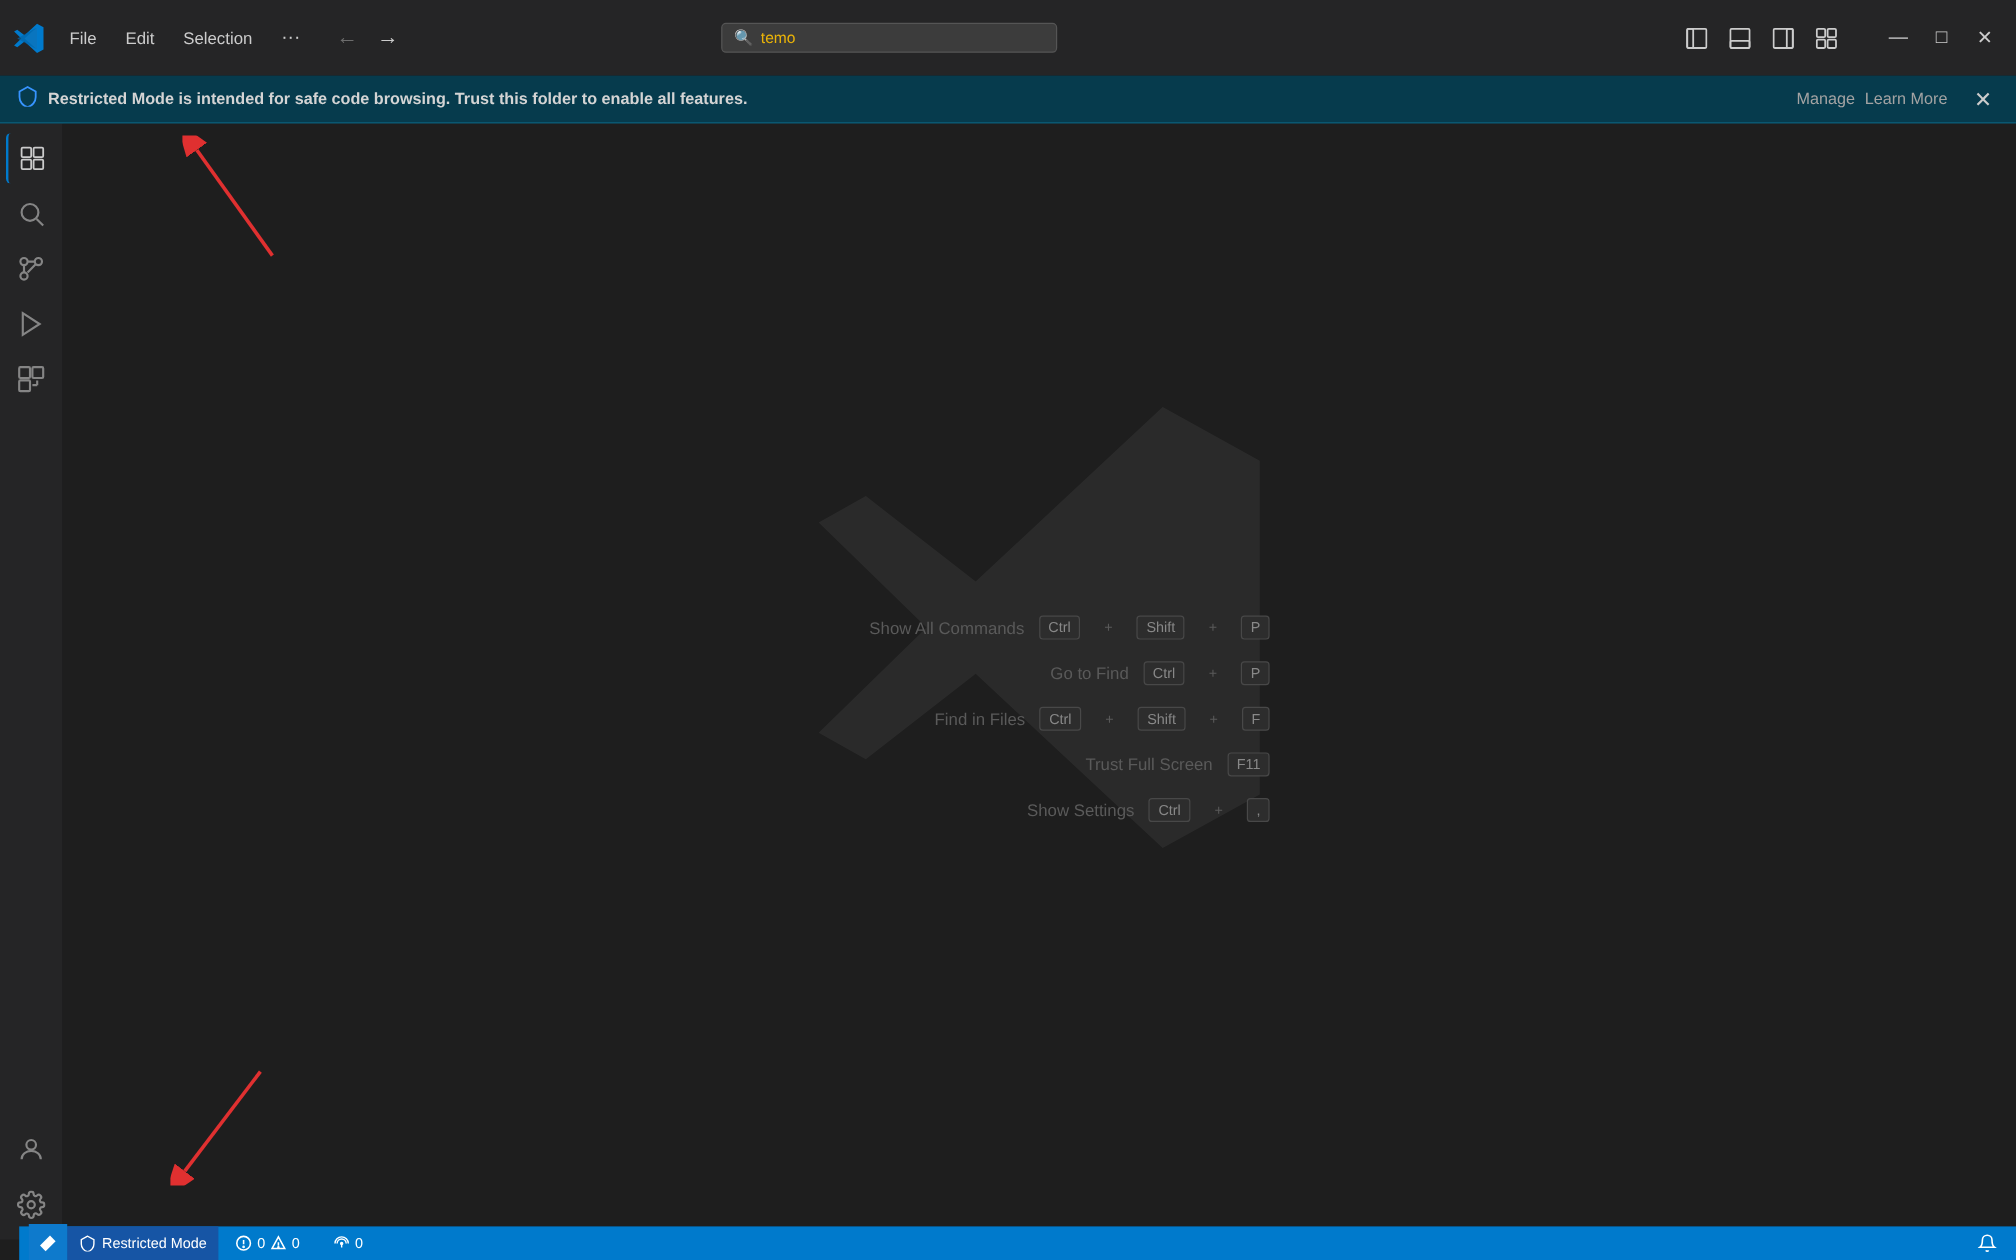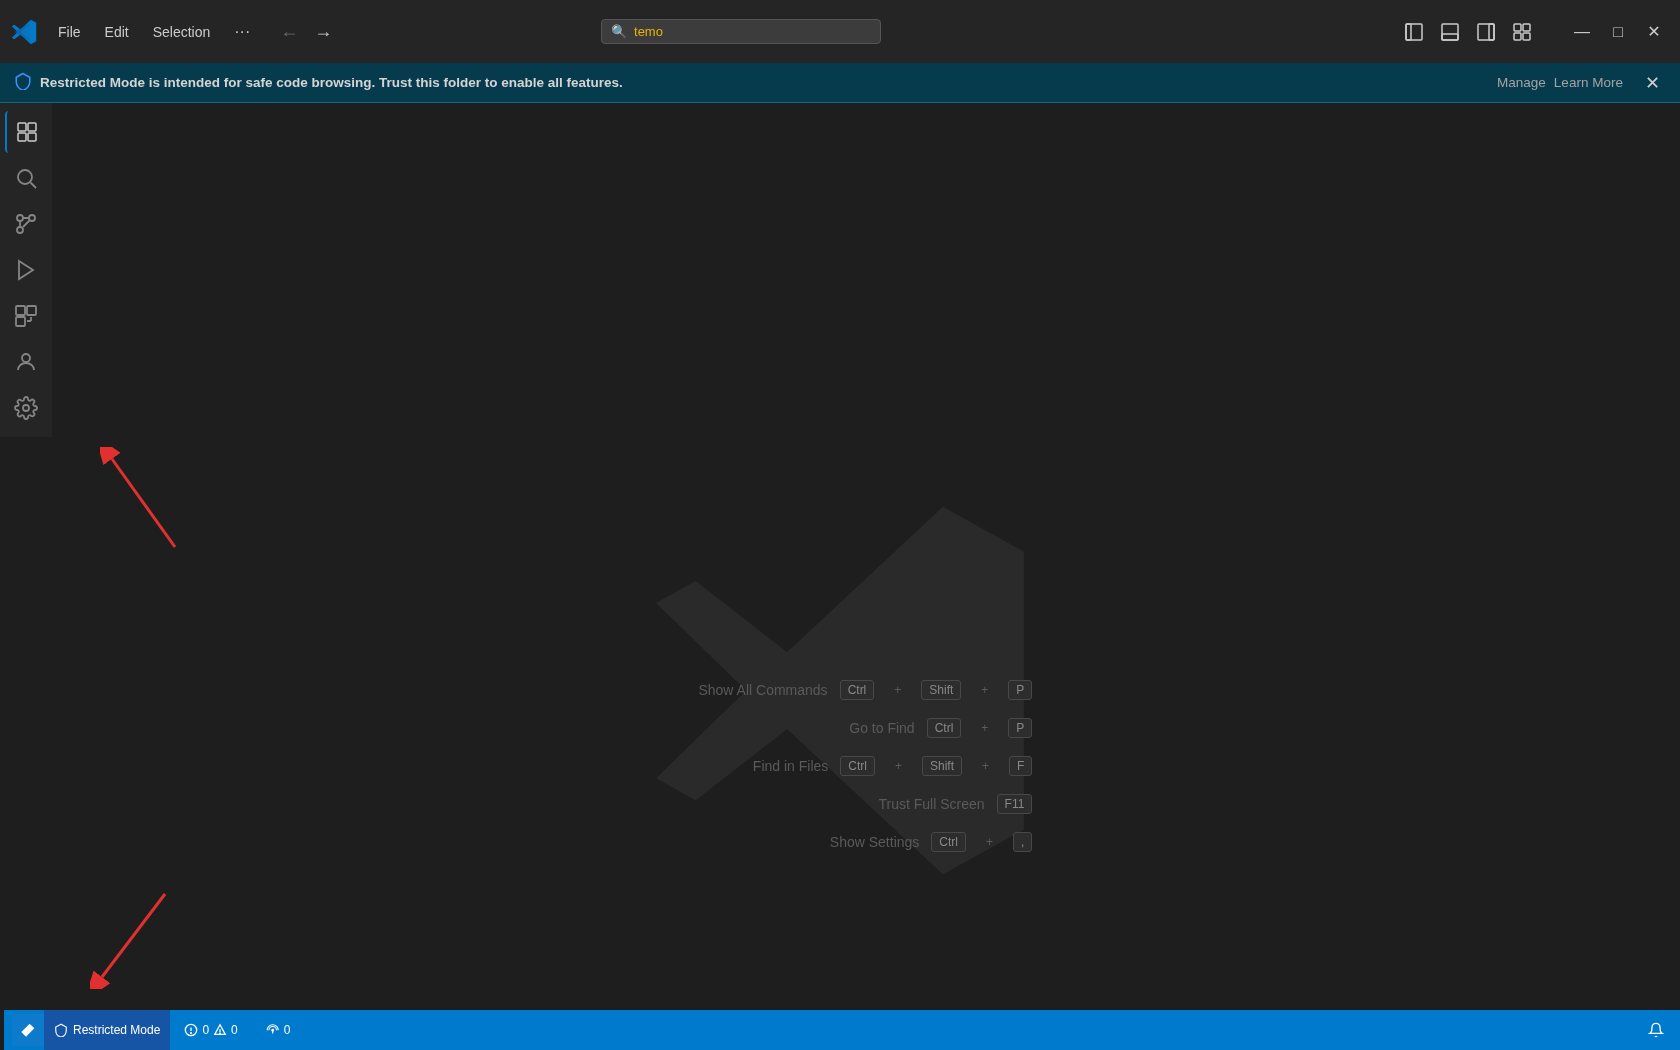--- a/index.html
+++ b/index.html
@@ -119,21 +119,20 @@
       font-size: 18px;
       padding: 2px 6px;
       border-radius: 3px;
       margin-left: 8px;
     }
 
     
     #main {
       display: flex;
       height: calc(1050px - 48px - 40px - 32px);
-      flex-direction: column;
     }
 
     
     #activity-bar {
       width: 52px;
       background: #252526;
       display: flex;
       flex-direction: column;
       align-items: center;
       padding-top: 8px;
@@ -231,28 +230,28 @@
     }
     .arrow-bottom {
       position: absolute;
       bottom: 40px;
       left: 90px;
       pointer-events: none;
     }
 
     
     #statusbar {
-      height: 40px;
+      height: 28px;
       background: #007acc;
       display: flex;
       align-items: center;
       padding: 0 8px;
       position: absolute;
       bottom: 0;
-      left: 4px;
+      left: 16px;
       right: 0;
     }
     .status-restricted {
       display: flex;
       align-items: center;
       gap: 5px;
       background: #1655a5;
       padding: 0 10px;
       height: 100%;
       cursor: pointer;

